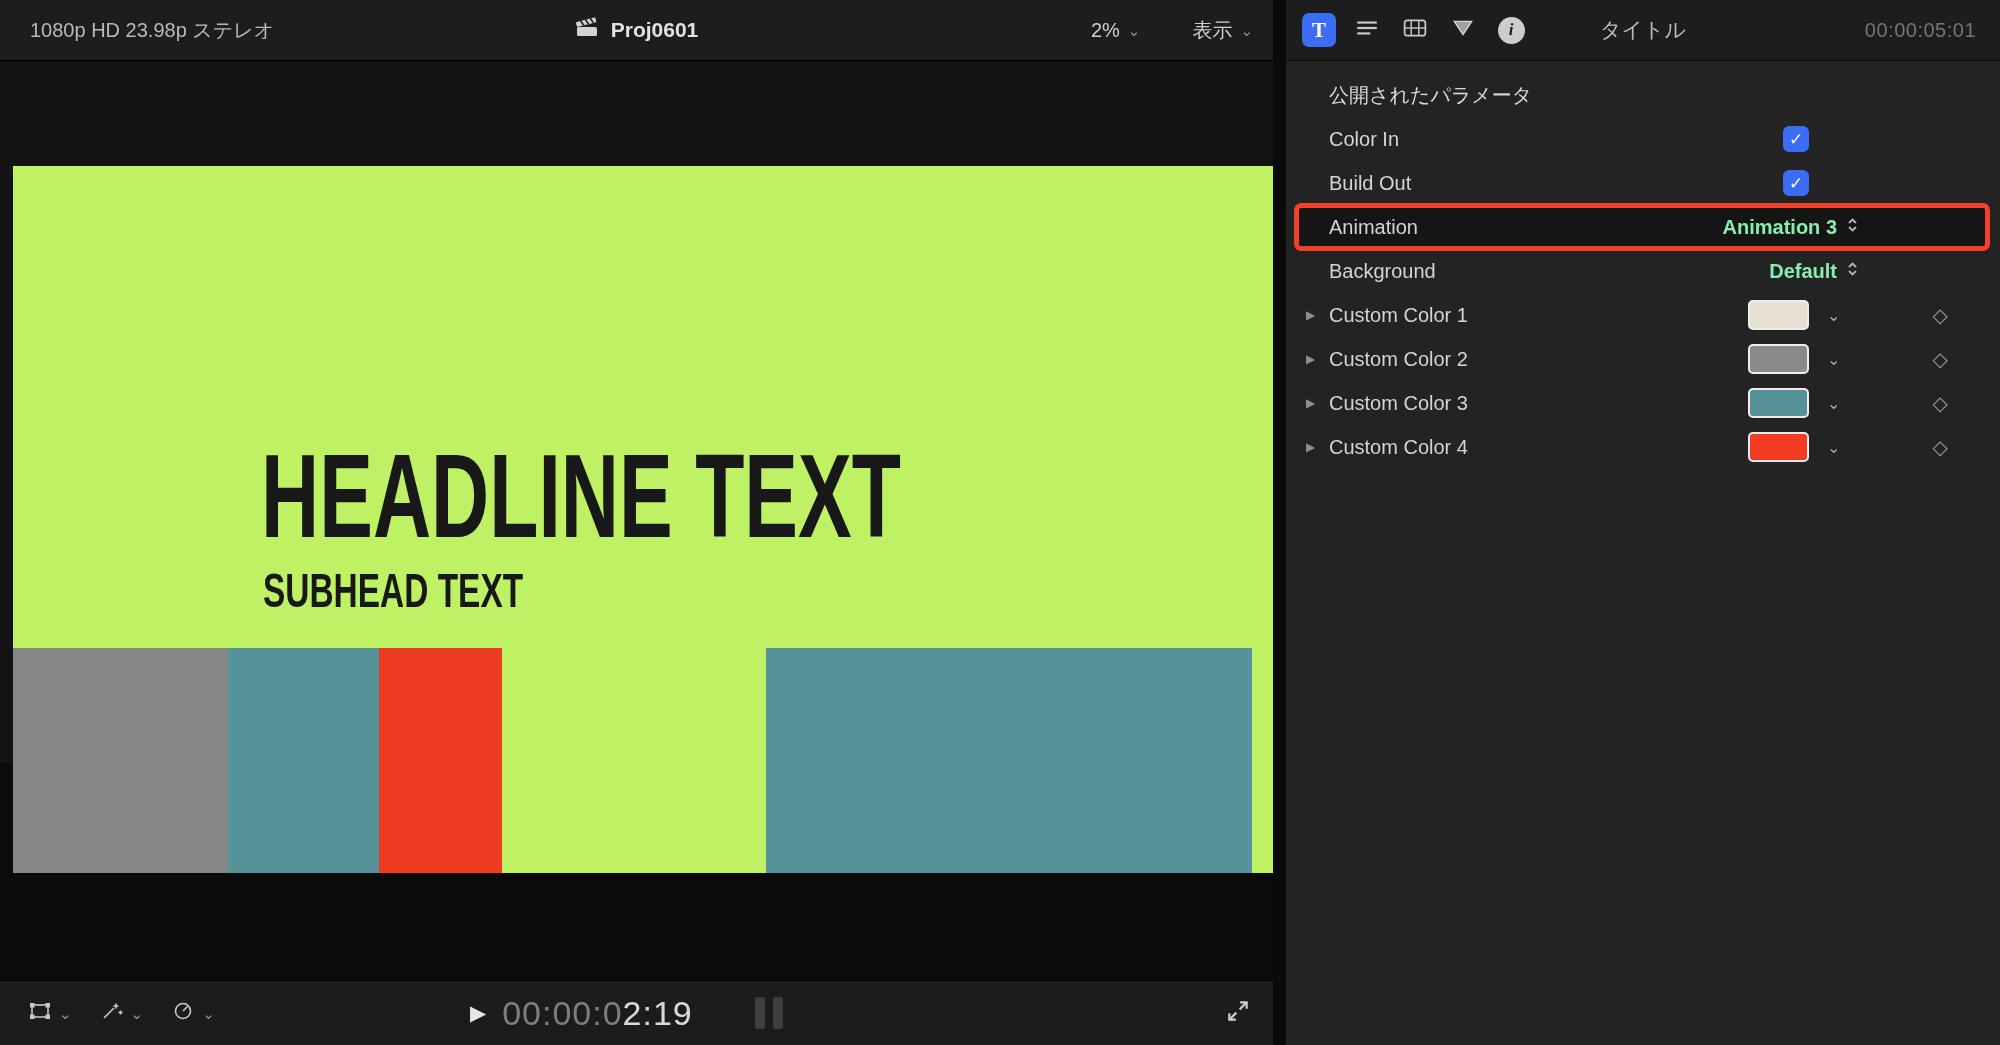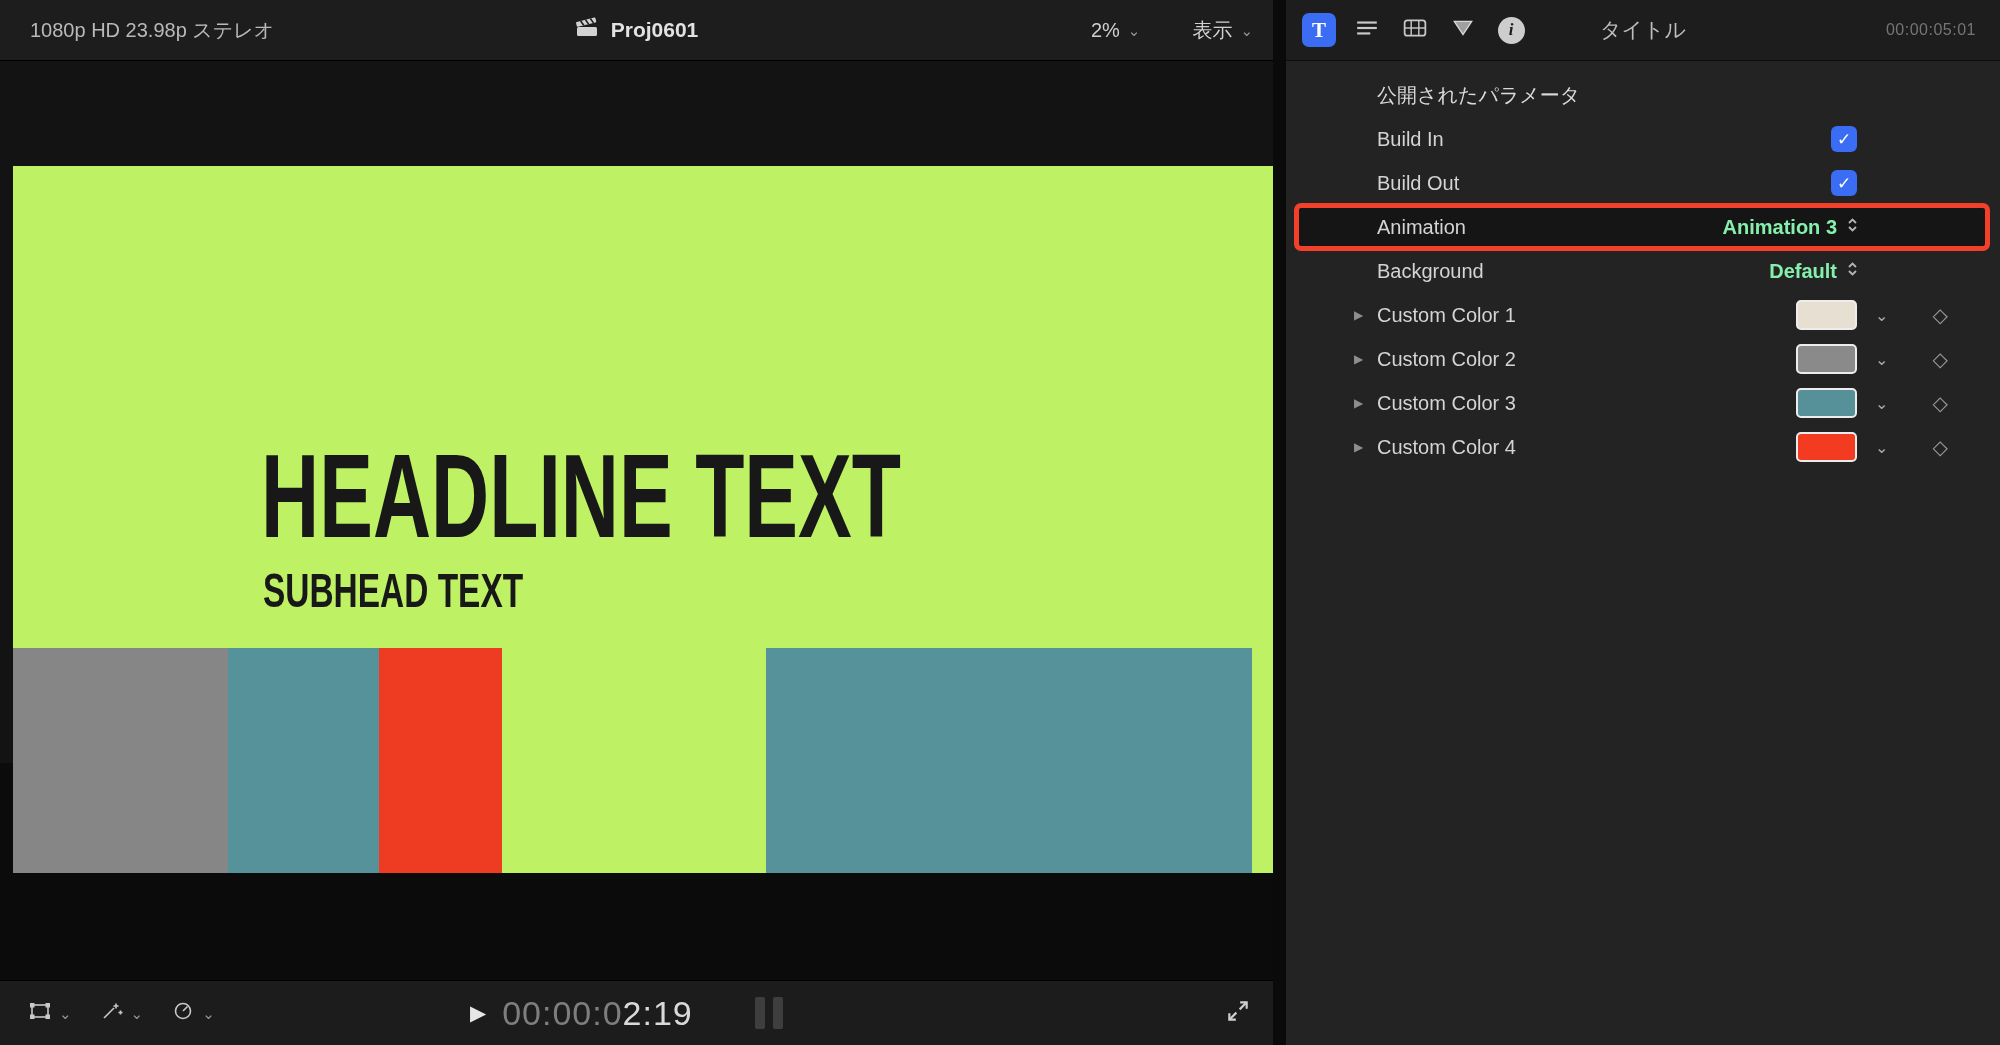--- a/index.html
+++ b/index.html
@@ -52,23 +52,23 @@
   .ins-tabs { position:absolute; left:16px; top:0; height:60px; display:flex; align-items:center; gap:14px; }
   .tab { width:34px; height:34px; display:flex; align-items:center; justify-content:center;
     border-radius:7px; cursor:default; }
   .tab-t { color:#fff; font-size:21px; font-weight:700; font-family:"Liberation Serif",serif; }
   .tab-info-circle { width:27px; height:27px; border-radius:50%; background:#cdcdcd; color:#1c1c1c;
     display:flex; align-items:center; justify-content:center; font-size:17px; font-weight:700;
     font-family:"Liberation Serif",serif; font-style:italic; }
   .ins-title { position:absolute; left:0; right:0; top:0; height:60px; display:flex;
     align-items:center; justify-content:center; color:#bdbdbd; font-size:21px; pointer-events:none; }
   .ins-duration { position:absolute; right:24px; top:0; height:60px; display:flex; align-items:center;
-    color:#757575; font-size:16px; letter-spacing:0.5px; }
-
-  .ins-body { position:absolute; left:0; top:61px; width:714px; bottom:0; padding-top:12px;padding-left:48px; }
+    color:#757575; font-size:20px; letter-spacing:0.5px; }
+
+  .ins-body { position:absolute; left:0; top:61px; width:714px; bottom:0; padding-top:12px; }
   .row { position:relative; height:44px; z-index:1; }
   .row-label { position:absolute; left:43px; top:50%; transform:translateY(-50%);
     font-size:20px; color:#d4d4d4; white-space:nowrap; }
   .section-label { color:#dadada; }
   .disclosure { position:absolute; left:20px; top:50%; transform:translateY(-50%);
     font-size:12px; color:#8e8e8e; }
   .checkbox { position:absolute; left:497px; top:50%; transform:translateY(-50%);
     width:26px; height:26px; border-radius:6px; color:#fff; display:flex; align-items:center;
     justify-content:center; font-size:17px; font-weight:700; cursor:default; }
   .value-group { position:absolute; right:141px; top:0; height:44px; display:flex;
@@ -229,21 +229,21 @@
 
     <div class="ins-body">
 
       <div class="annotation" style="border-color: rgb(242, 64, 42);"></div>
 
       <div class="row">
         <span class="row-label section-label">公開されたパラメータ</span>
       </div>
 
       <div class="row">
-        <span class="row-label">Build In</span>
+        <span class="row-label">Color In</span>
         <span class="checkbox" style="background: rgb(58, 108, 244);">
           <span>✓</span>
         </span>
       </div>
 
       <div class="row">
         <span class="row-label">Build Out</span>
         <span class="checkbox" style="background: rgb(58, 108, 244);">
           <span>✓</span>
         </span>

